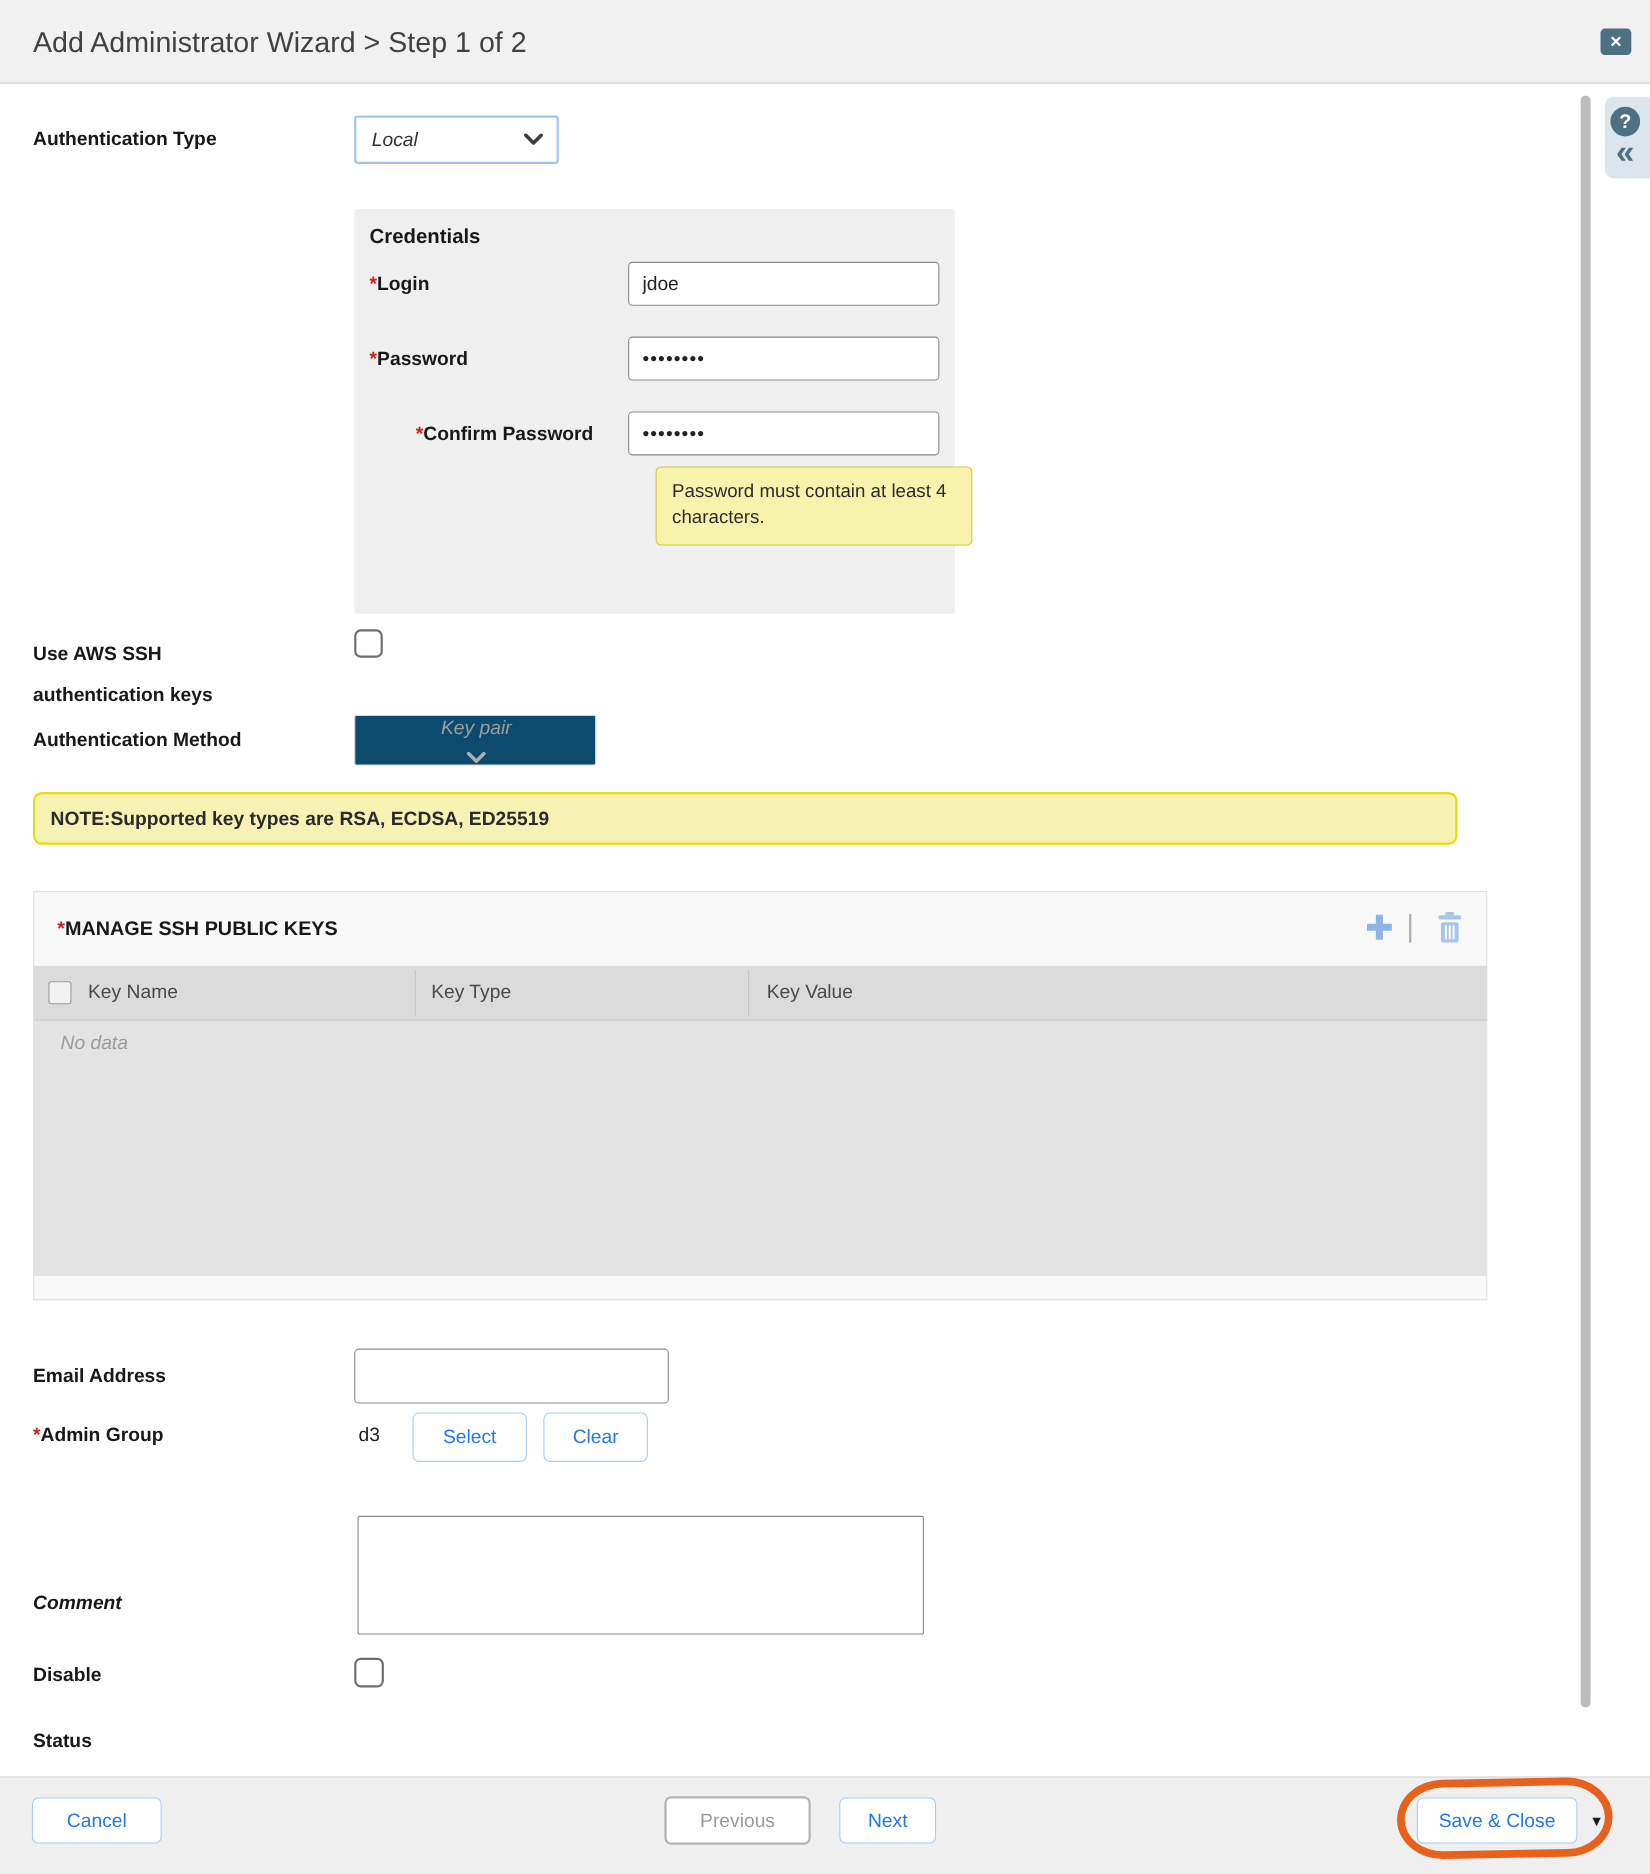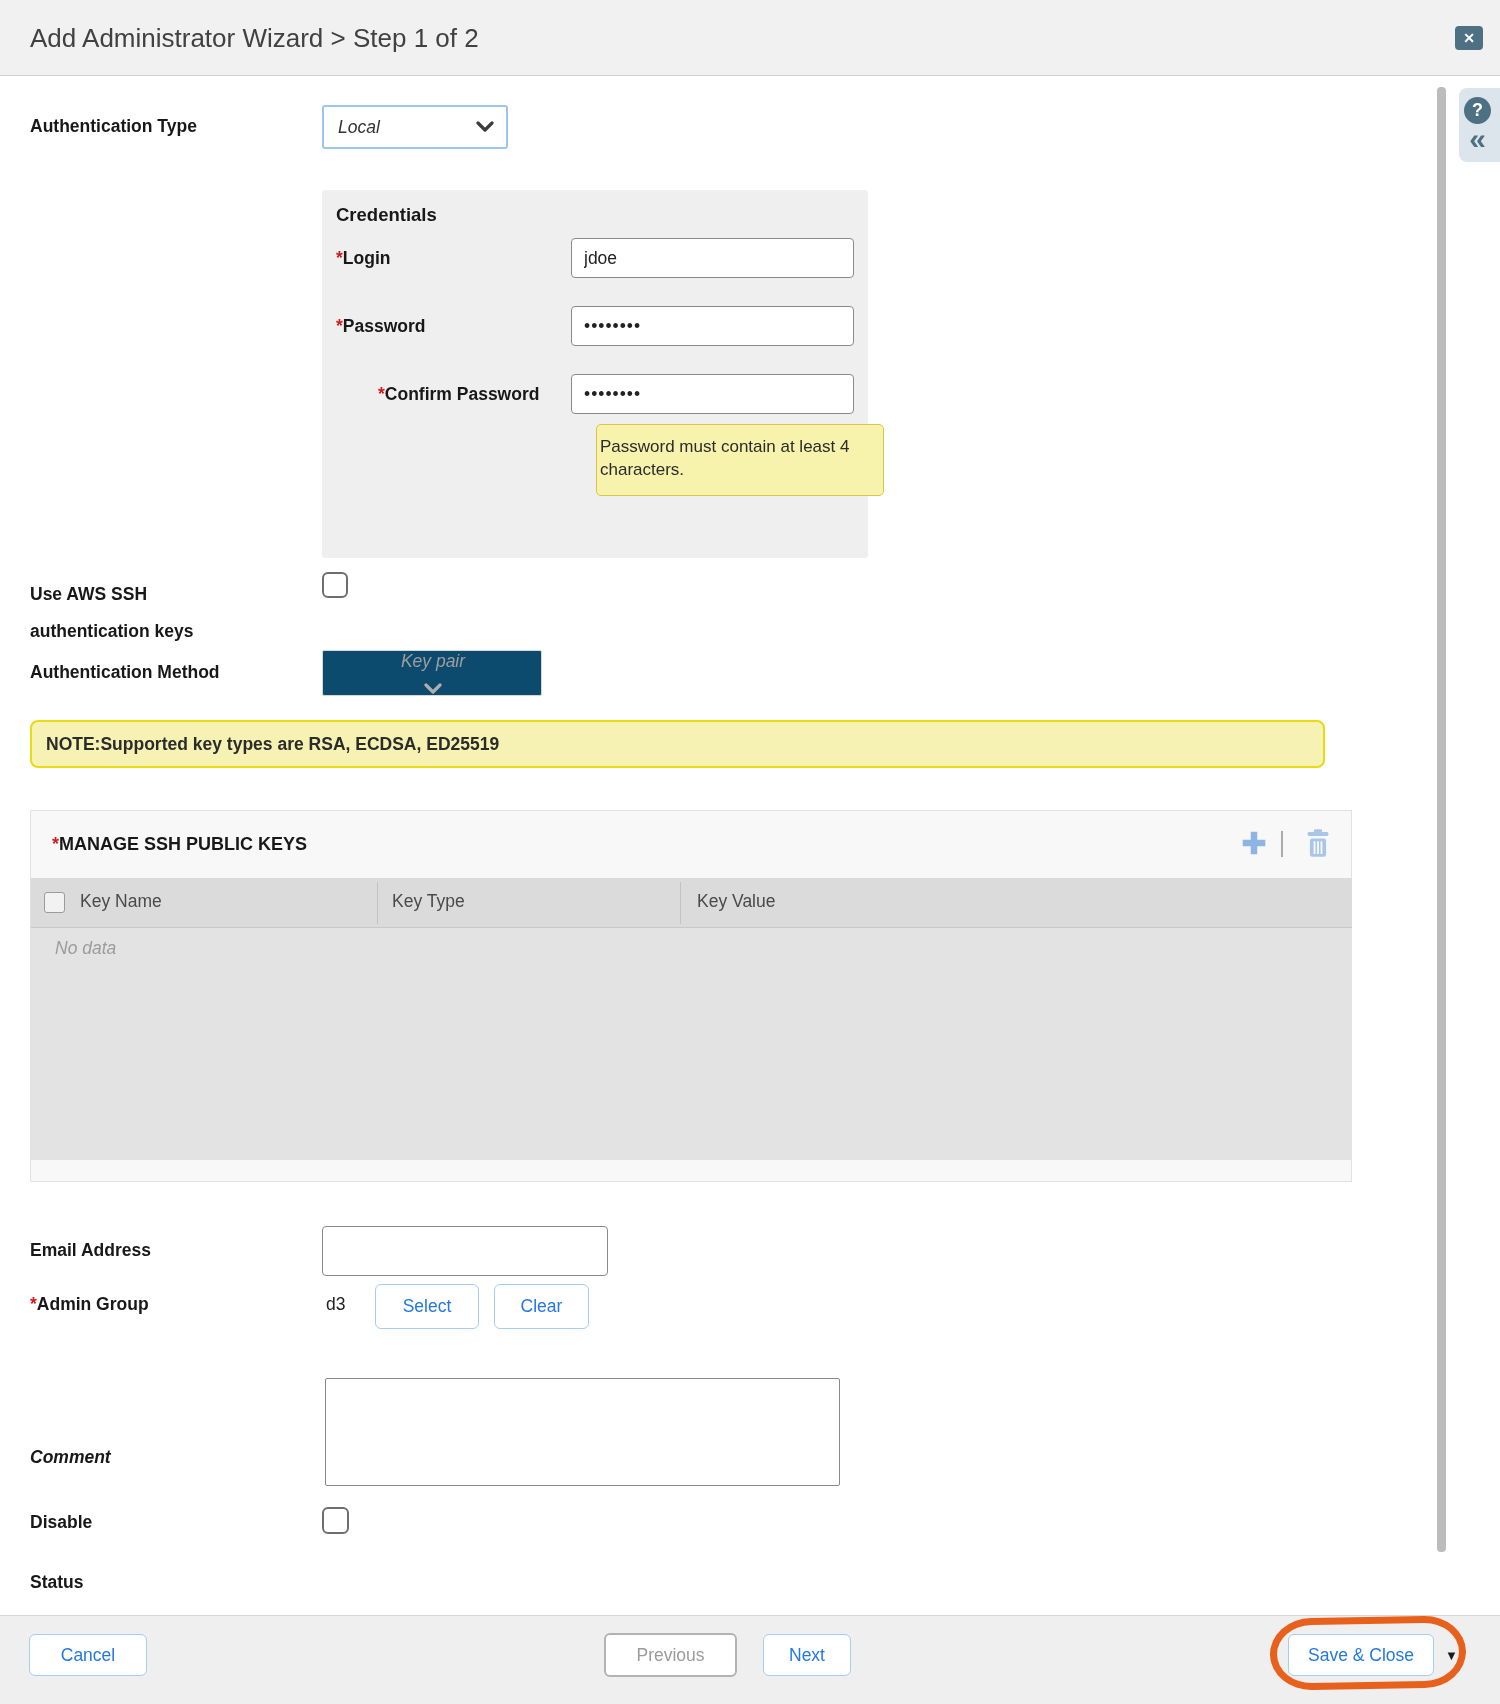--- a/index.html
+++ b/index.html
@@ -32,21 +32,21 @@
     padding:0 12px 0 14px;background:#fff;font-size:17.5px;color:#333;cursor:pointer;font-style:italic;}
   .sel-enabled{border:2px solid #9dc6ee;border-radius:3px;}
   .sel-disabled{border:1px solid #d7d7d7;border-radius:2px;background:#0c4a6e;color:#9e9e9e;cursor:default;flex-direction:column;}
 
   
   .txt{box-sizing:border-box;border:1.5px solid #8a8a8a;border-radius:4px;background:#fff;
     font-family:"Liberation Sans",sans-serif;font-size:17.5px;color:#222;padding:0 12px;outline:none;}
 
   .cred-box{left:322px;top:190px;width:546px;height:368px;background:#efefef;border-radius:3px;}
   .hint{box-sizing:border-box;background:#f7f3ad;border:1.5px solid #d6c83e;border-radius:5px;
-    font-size:17px;color:#2b2b2b;padding:10px 3px;line-height:23px;}
+    font-size:17px;color:#2b2b2b;padding:10px 14px;line-height:23px;}
 
   .checkbox{box-sizing:border-box;width:26px;height:26px;border:2px solid #6e6e6e;border-radius:6px;background:#fff;cursor:pointer;}
 
   .note-banner{left:30px;top:720px;width:1295px;height:48px;box-sizing:border-box;background:#f5f2b4;
     border:2.5px solid #e9da12;border-radius:8px;display:flex;align-items:center;padding:0 14px;
     font-weight:bold;font-size:17.5px;color:#2b2b2b;}
 
   
   .panel{left:30px;top:810px;width:1322px;height:372px;box-sizing:border-box;background:#f8f8f8;border:1px solid #e2e2e2;}
   .panel-title{left:52px;top:834px;font-size:18px;}

